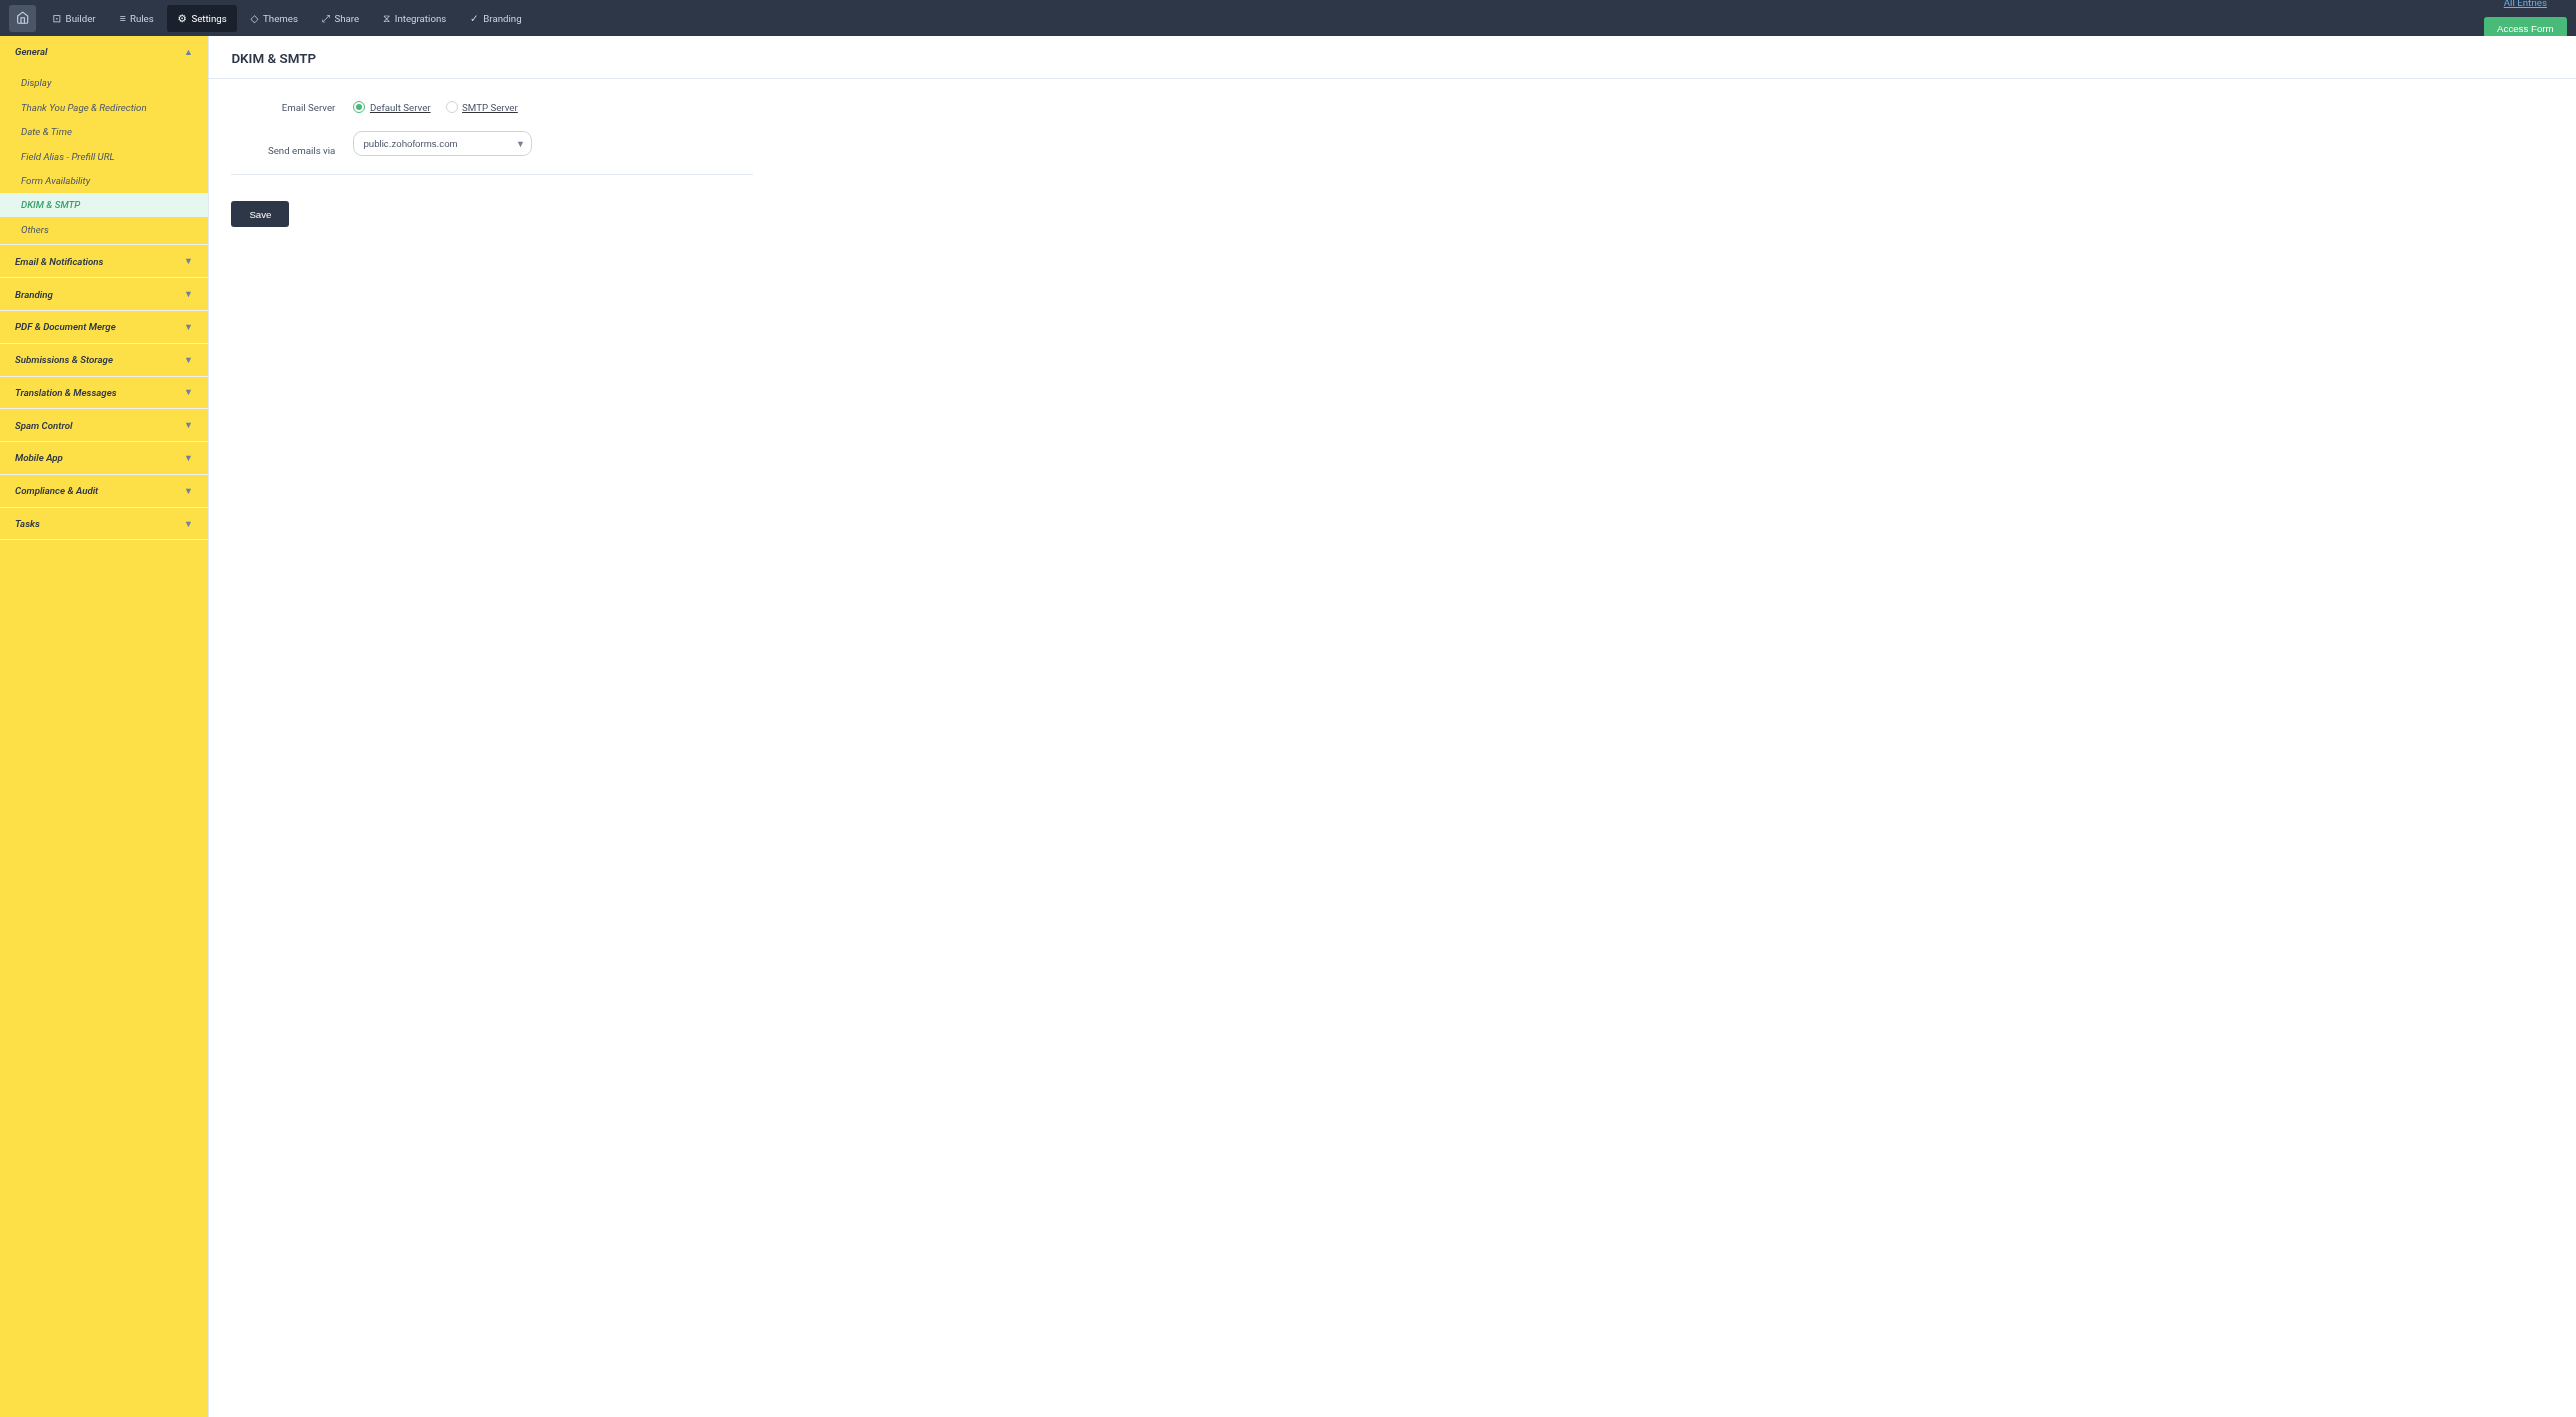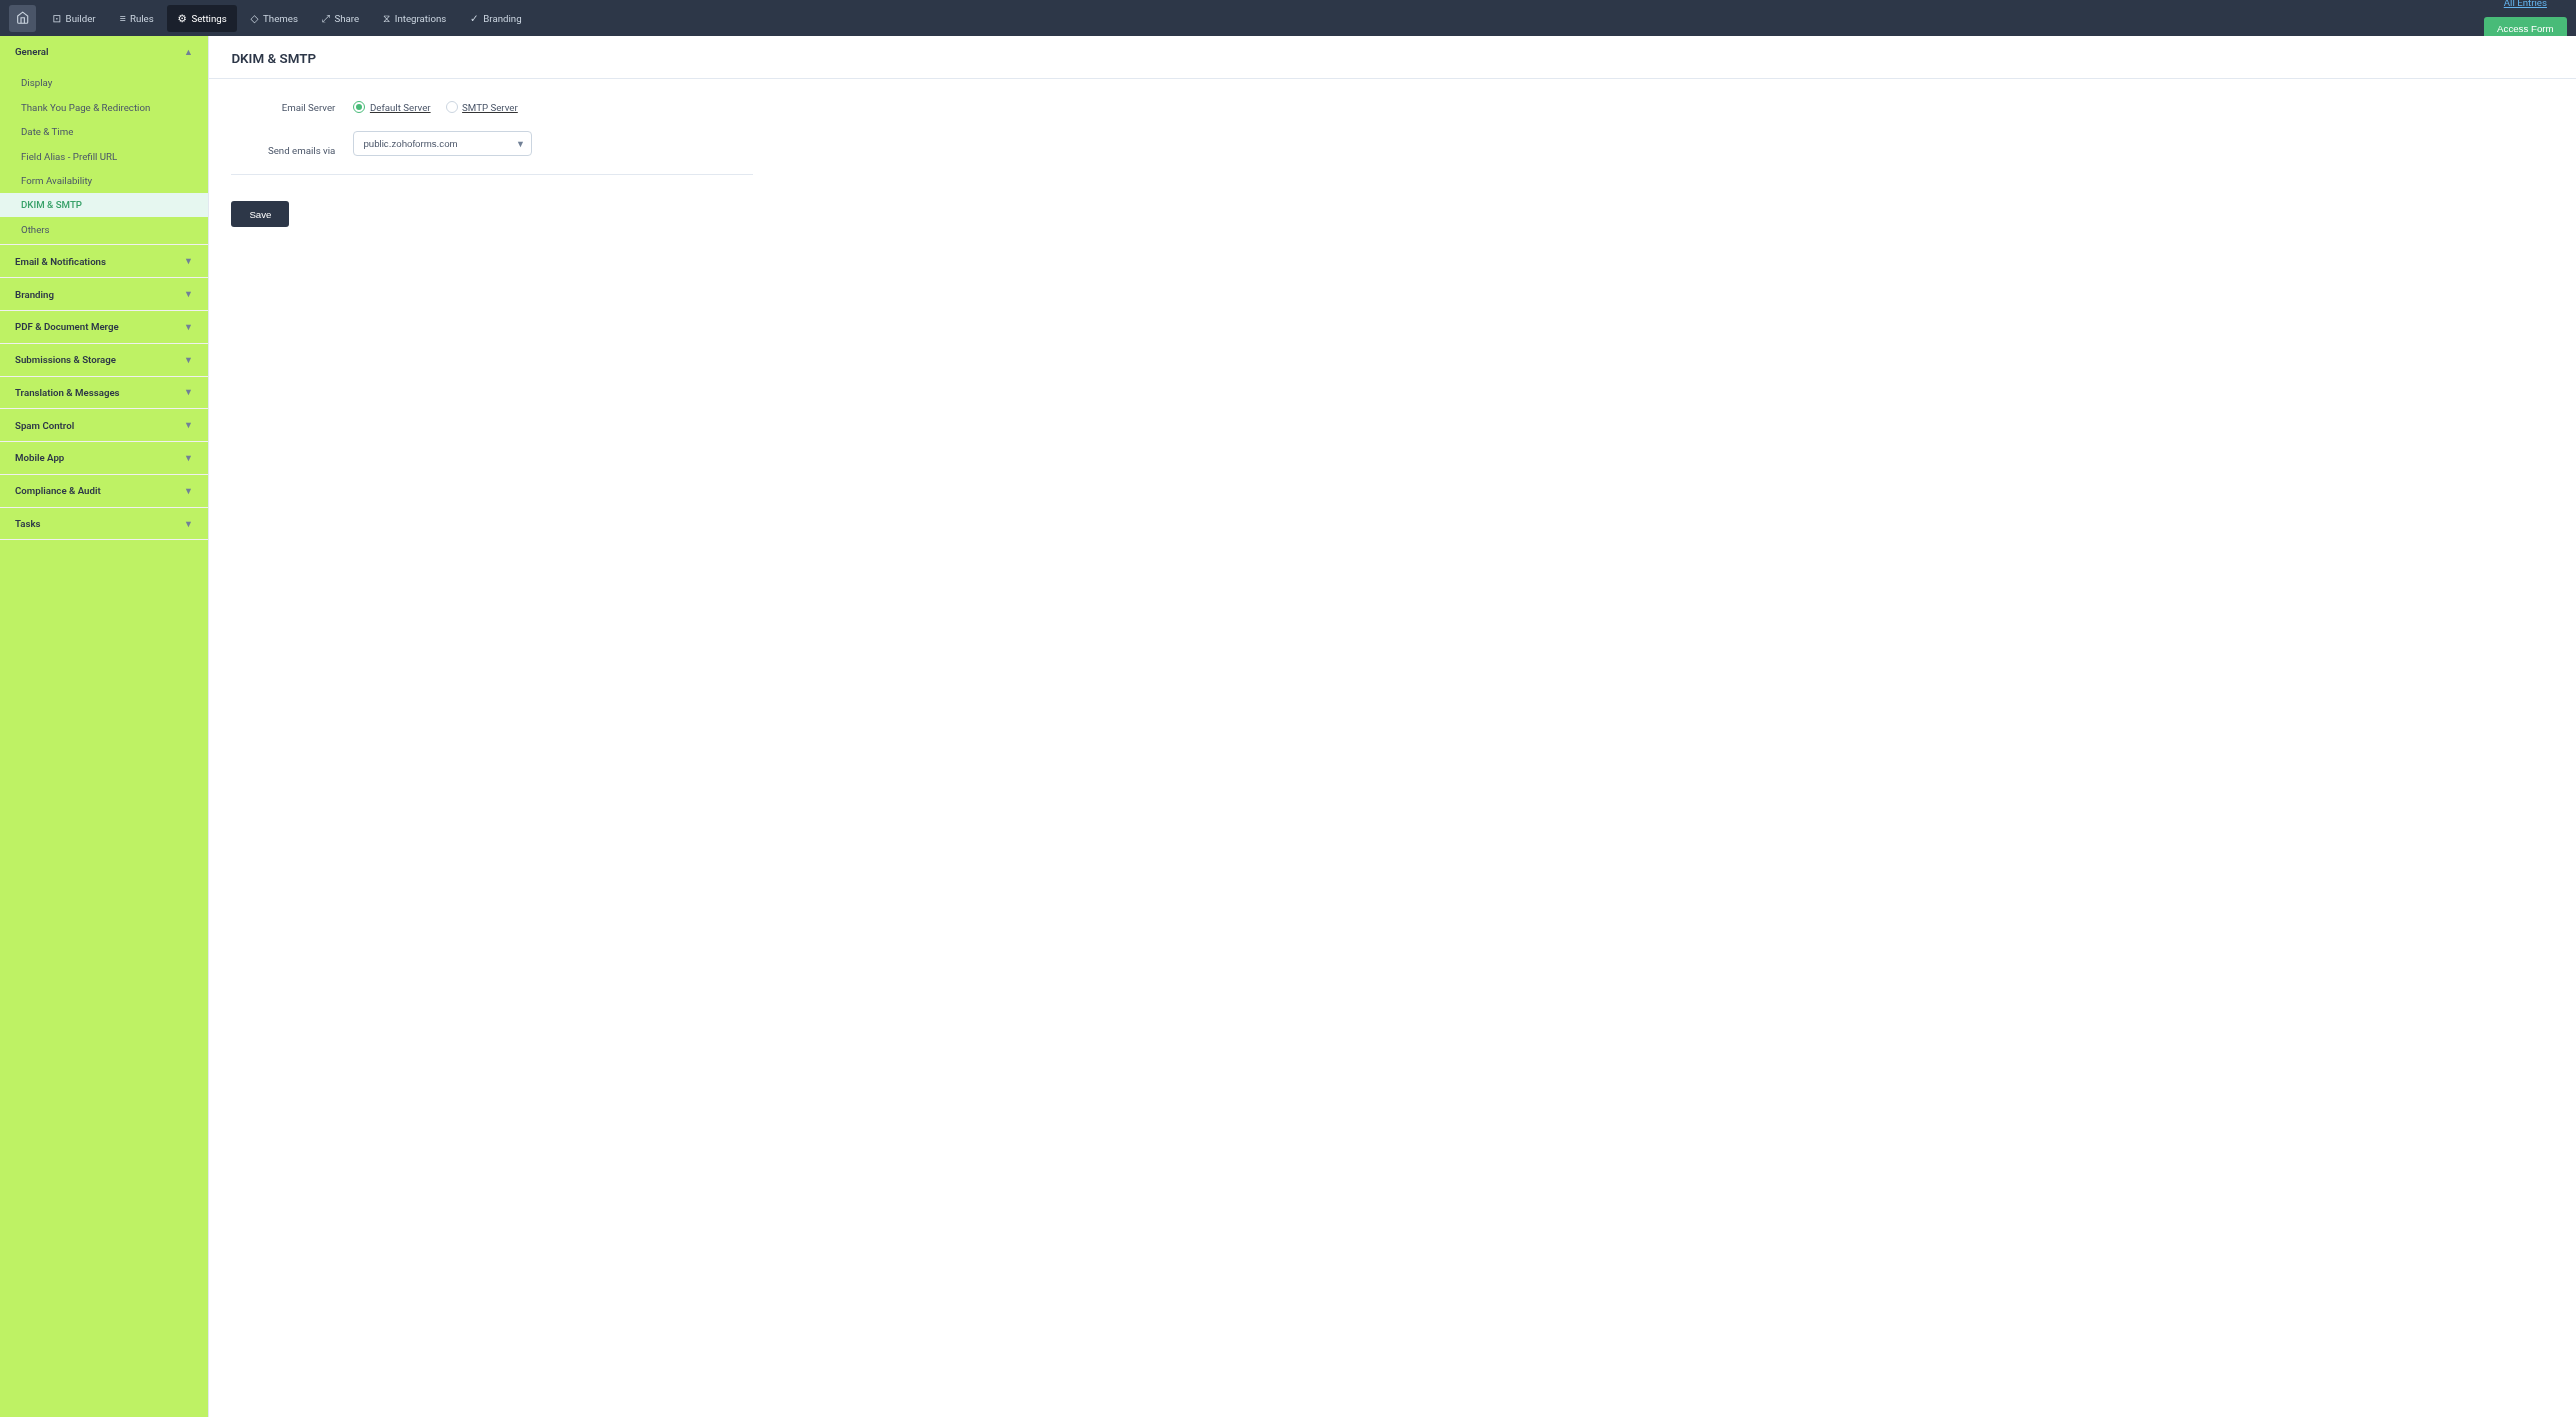--- a/index.html
+++ b/index.html
@@ -64,21 +64,22 @@
       display: flex;
       height: calc(100vh - 36px);
     }
 
     
     .sidebar {
       width: 209px;
       min-width: 209px;
       border-right: 0.7px solid #e2e8f0;
       overflow-y: auto;
-      background: #bef264;
+      background: #fde047;
+      font-style: italic;
     }
 
     .sidebar-section {
       border-bottom: 0.7px solid #f0f0f0;
     }
 
     .sidebar-section-header {
       display: flex; align-items: center; justify-content: space-between;
       padding: 10.4px 15px;
       cursor: pointer;
@@ -173,21 +174,21 @@
     }
 
     .select-wrapper {
       position: relative;
       width: 179px;
     }
     .select-field {
       width: 100%;
       padding: 6px 24px 6px 9px;
       border: 0.7px solid #cbd5e0;
-      border-radius: 4px;
+      border-radius: 9px;
       font-size: 9.7px;
       color: #4a5568;
       appearance: none;
       background: #fff;
       cursor: pointer;
     }
     .select-chevron {
       position: absolute;
       right: 7.5px; top: 50%;
       transform: translateY(-50%);

